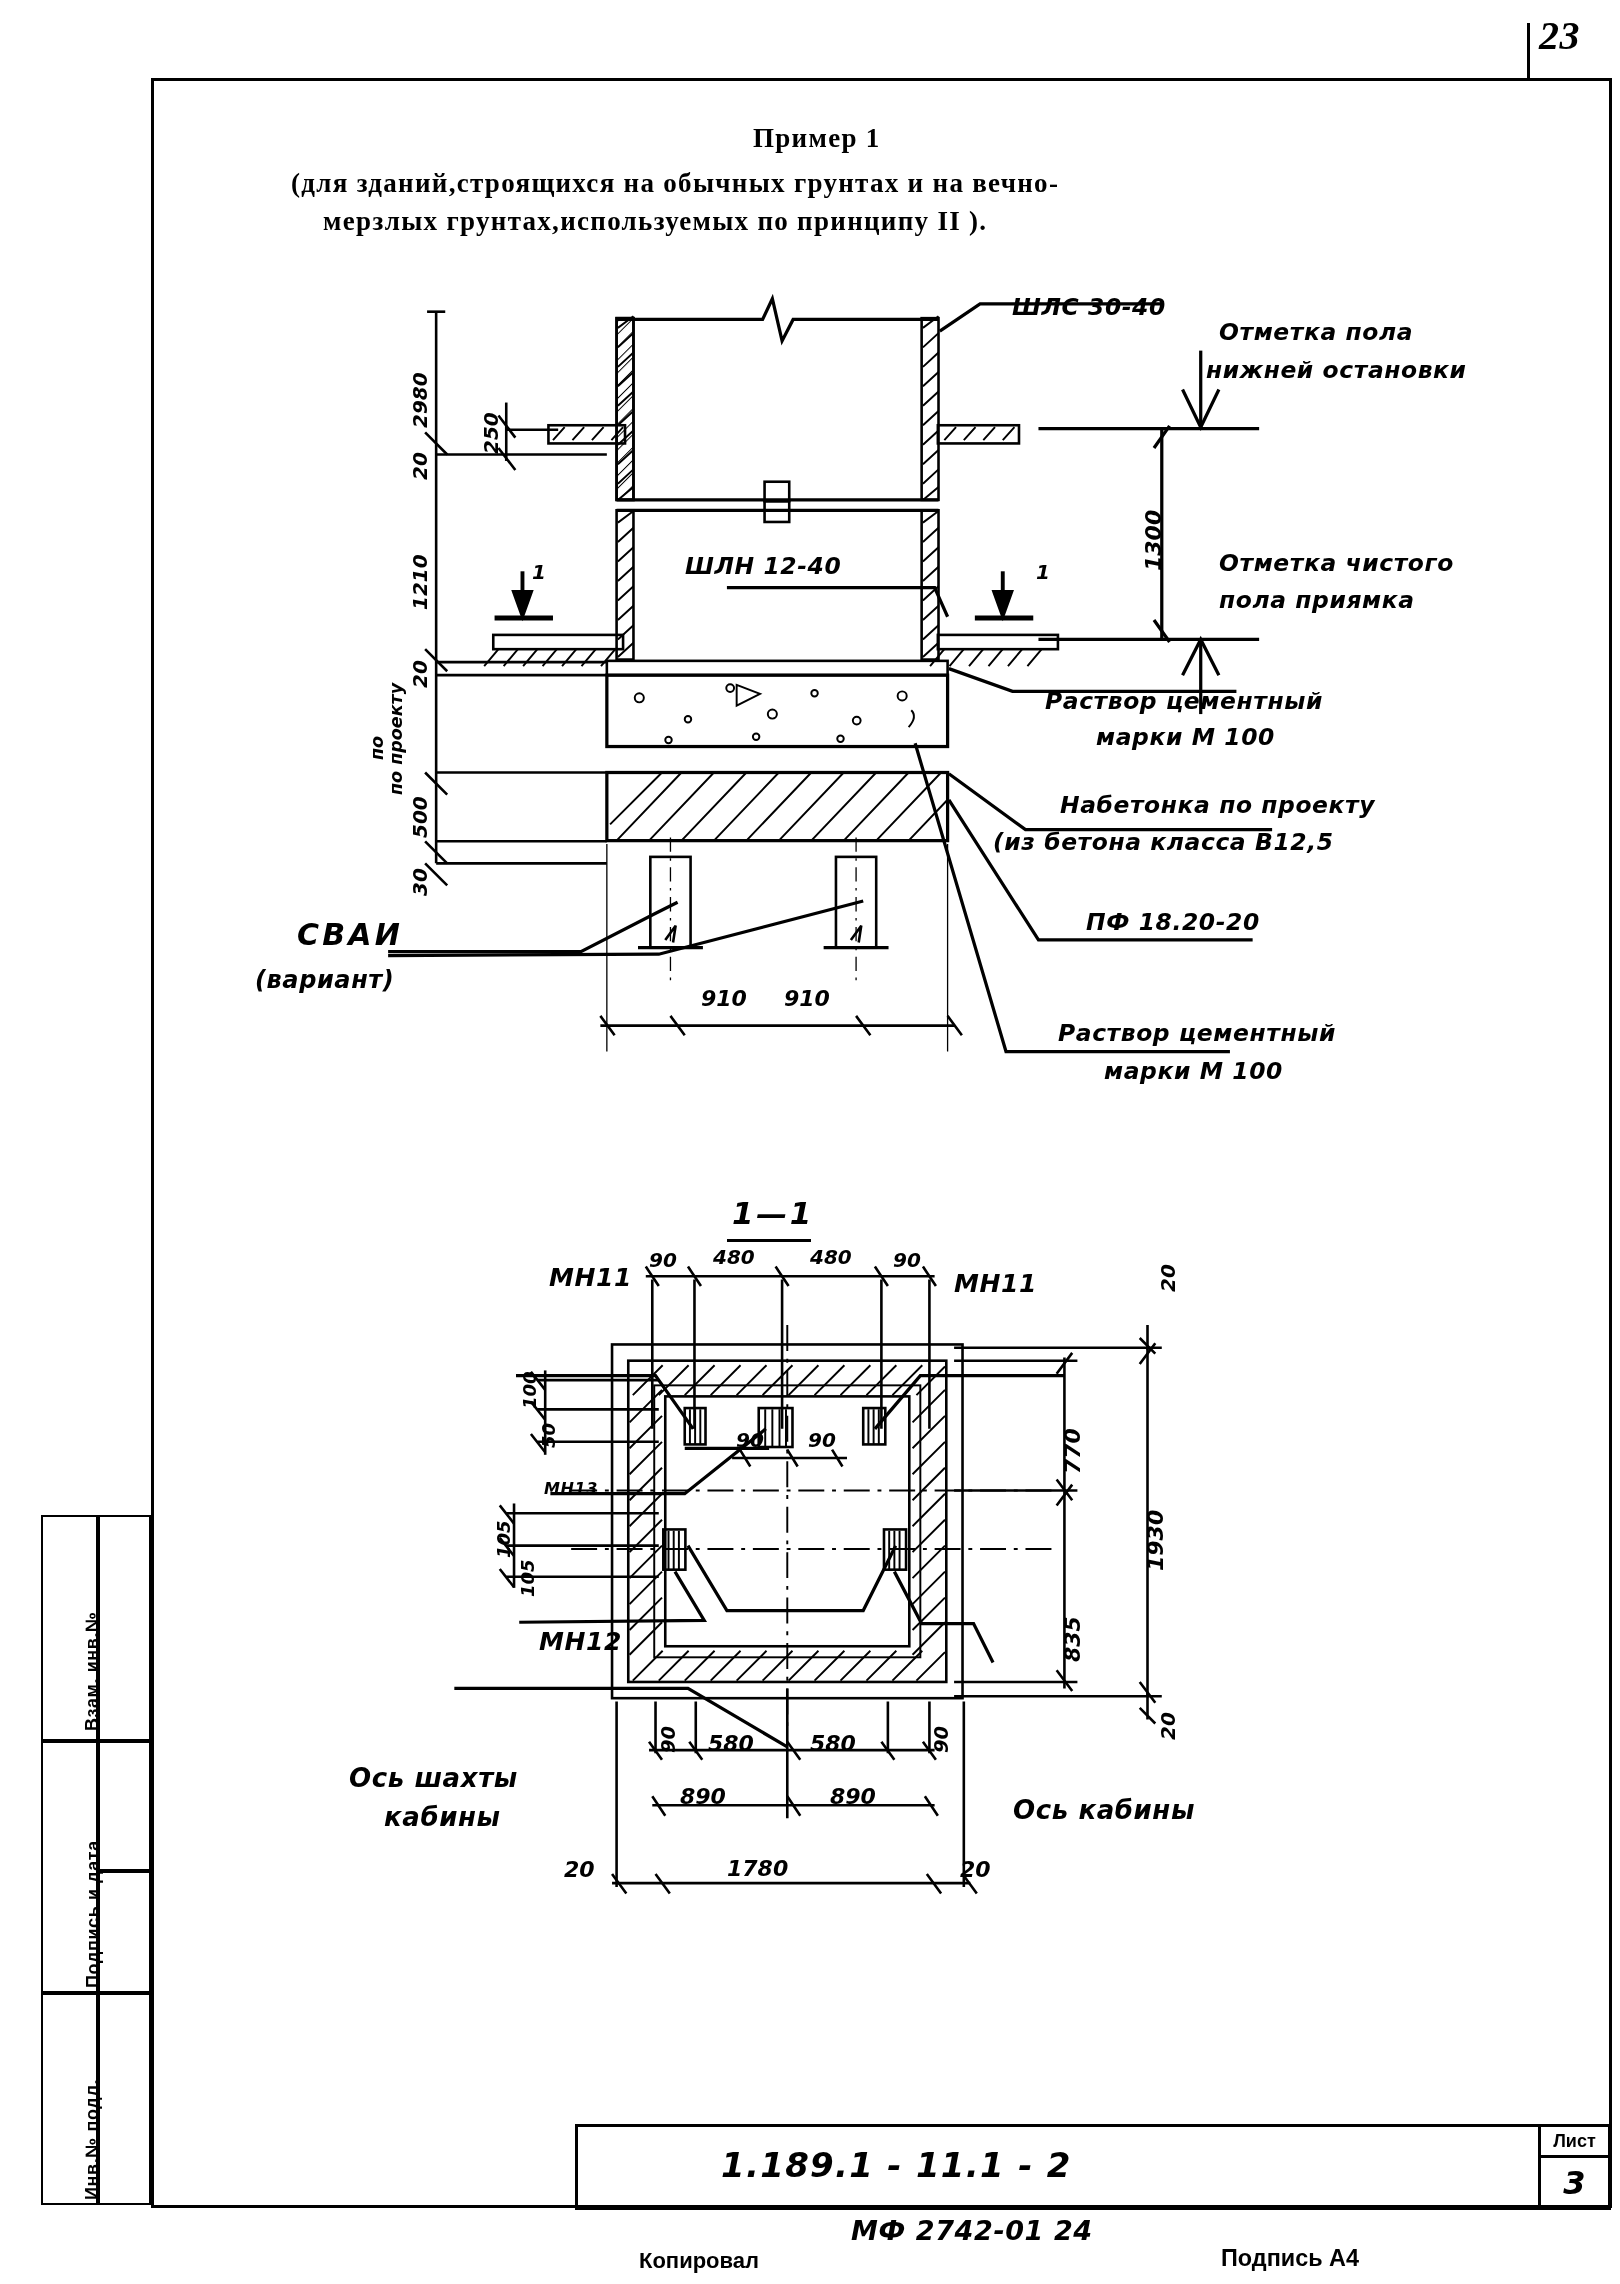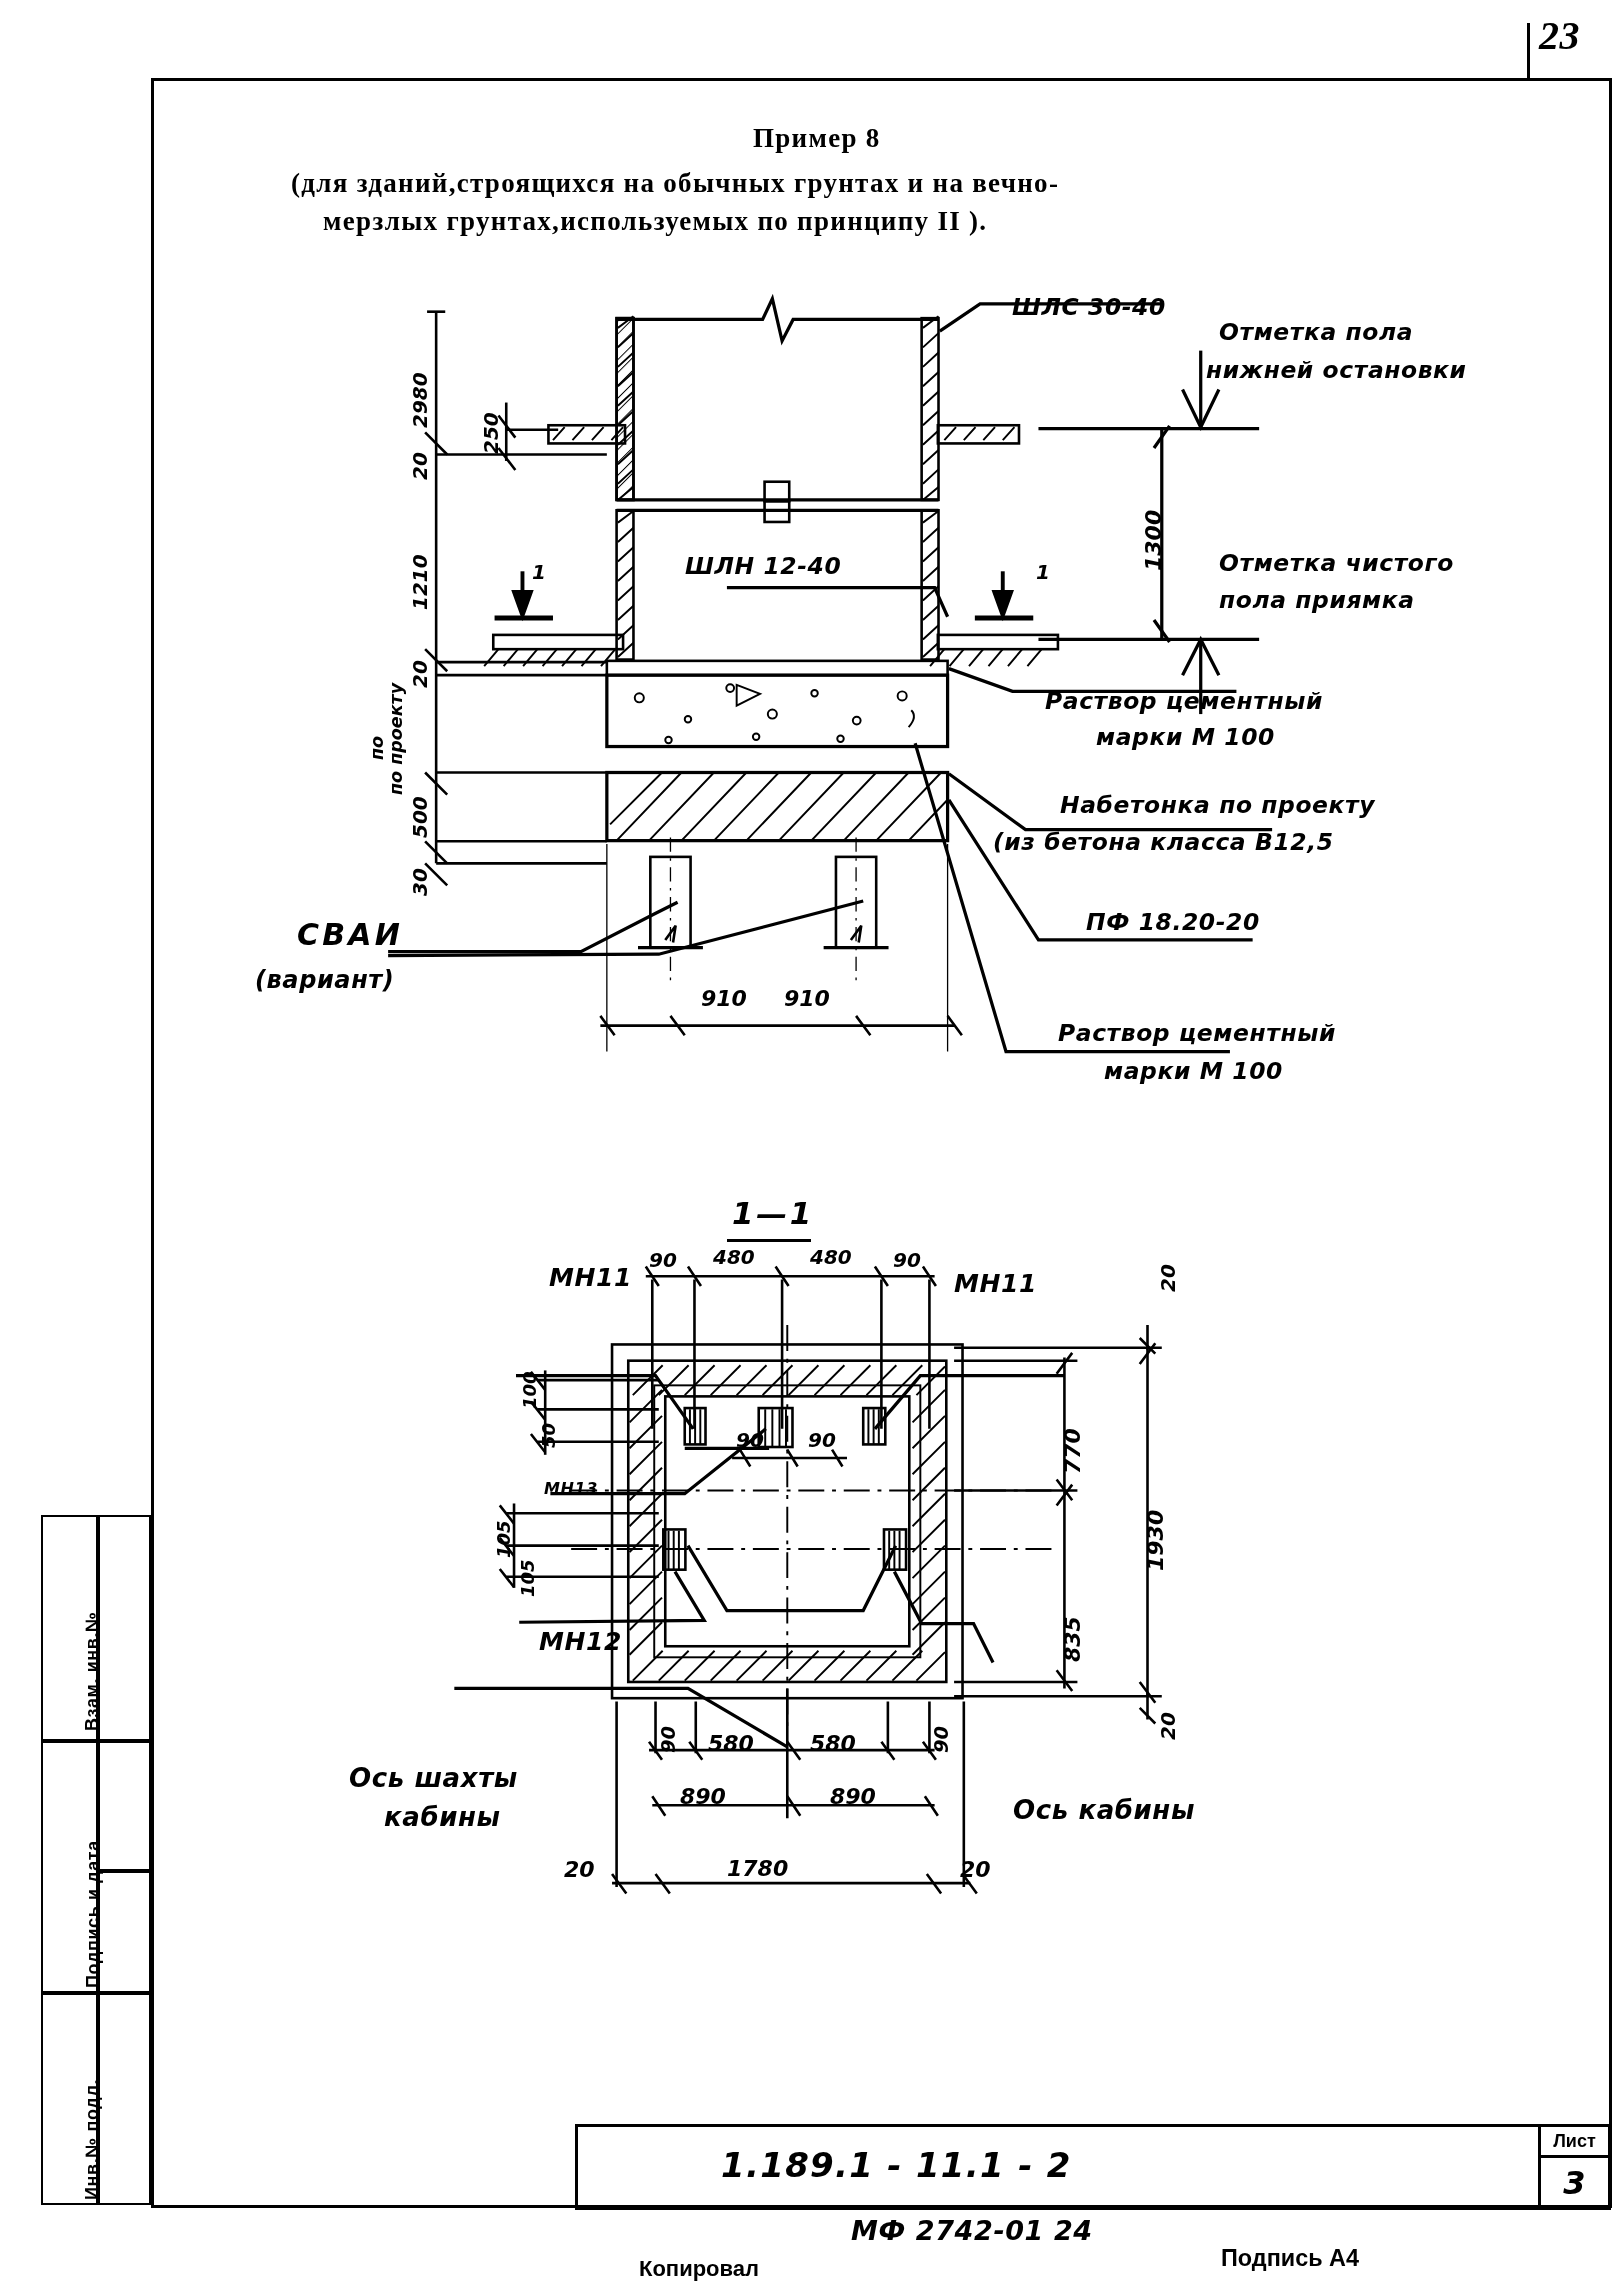--- a/index.html
+++ b/index.html
@@ -40,32 +40,32 @@
   #tblock-code{position:absolute;left:143px;top:18px;font-family:"DejaVu Sans",sans-serif;
      font-style:italic;font-weight:700;font-size:34px;letter-spacing:1.3px;}
   #tb-list-cell{position:absolute;right:0;top:0;width:70px;height:100%;border-left:3.2px solid #000;box-sizing:border-box;}
   #tb-list-hdr{position:absolute;left:0;top:0;width:100%;height:31px;
      border-bottom:3.2px solid #000;box-sizing:border-box;text-align:center;
      font-family:"Liberation Sans",sans-serif;font-weight:700;font-size:18px;line-height:28.6px;}
   #tb-list-val{position:absolute;left:0;top:31px;width:100%;height:51px;text-align:center;
      font-family:"DejaVu Sans",sans-serif;font-style:italic;font-weight:700;font-size:32px;line-height:51px;}
   #mf-code{left:851px;top:2215px;font-family:"DejaVu Sans",sans-serif;font-style:italic;
      font-weight:700;font-size:27px;letter-spacing:0.6px;}
-  #copied{left:639px;top:2248px;font-family:"Liberation Sans",sans-serif;font-weight:700;font-size:22px;margin-top:8px;}
+  #copied{left:639px;top:2248px;font-family:"Liberation Sans",sans-serif;font-weight:700;font-size:22px;}
   #format{left:1221px;top:2245px;font-family:"Liberation Sans",sans-serif;font-weight:700;font-size:23.4px;}
 </style>
 </head>
 <body>
 
 <div class="abs" id="sheet-frame"></div>
 <div class="abs" id="frame-right"></div>
 <div class="abs" id="corner-mark"></div>
 <div class="abs hd" id="page-number">23</div>
 
-<div class="abs hd" id="title-main">Пример 8</div>
+<div class="abs hd" id="title-main">Пример 1</div>
 <div class="abs hd" id="title-sub1">(для зданий,строящихся на обычных грунтах и на вечно-</div>
 <div class="abs hd" id="title-sub2">мерзлых грунтах,используемых по принципу II ).</div>
 
 <svg style="left:0;top:0;width:1620px;height:1201px;" viewBox="0 0 2496 1850" width="1620" height="1201">
   <g stroke="#000" fill="none" stroke-width="4">
 
     <rect x="950" y="490" width="26" height="280" fill="none"></rect>
     <rect x="950" y="490" width="26" height="280" fill="url(#hA)"></rect>
 
     <rect x="1420" y="490" width="26" height="280"></rect>

